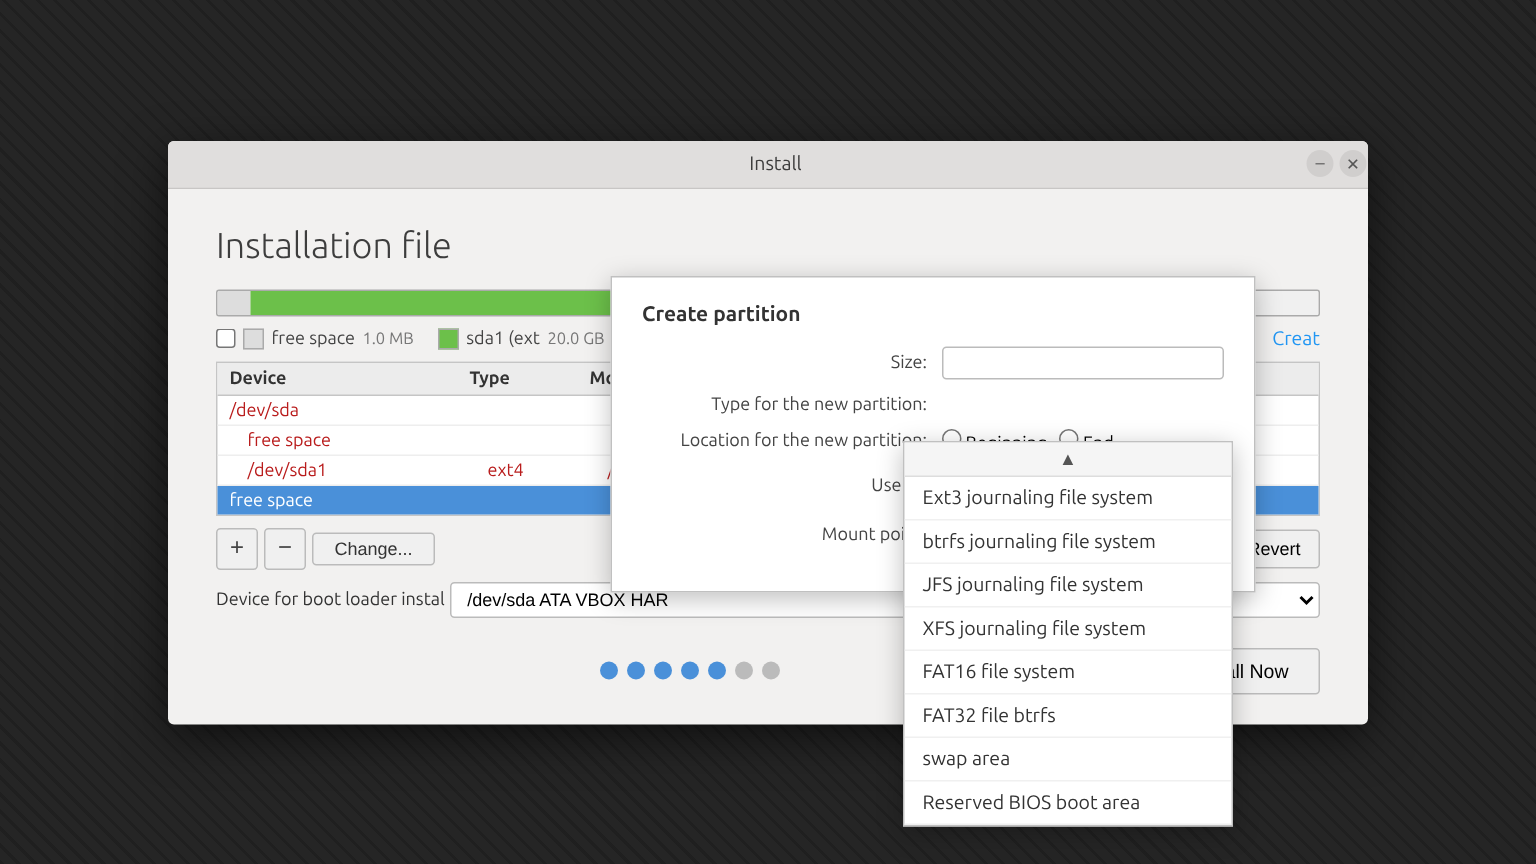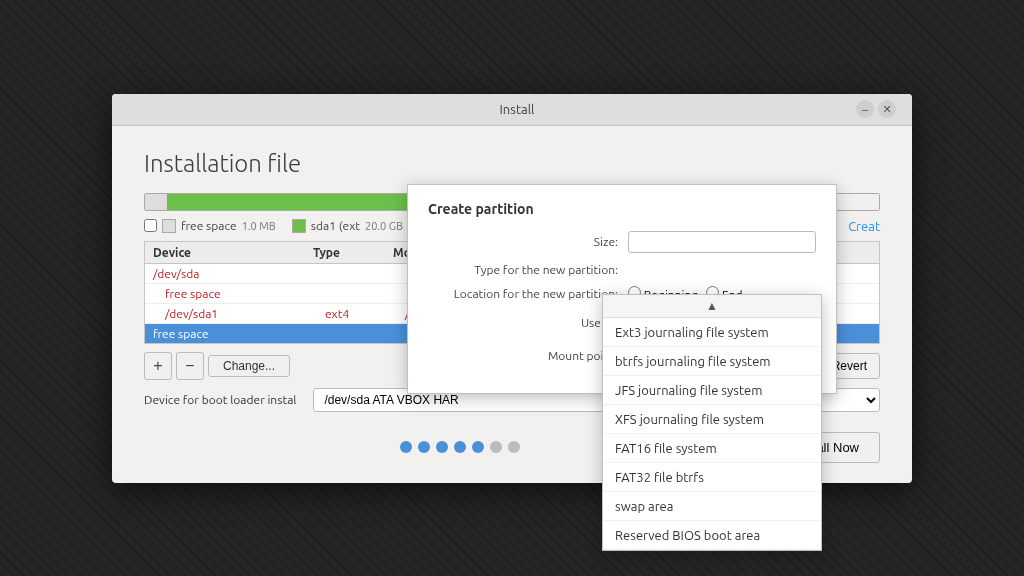--- a/index.html
+++ b/index.html
@@ -34,21 +34,21 @@
       width: 800px;
       background: #f2f1f0;
       border-radius: 4px;
       box-shadow: 0 8px 30px rgba(0,0,0,0.6);
       overflow: visible;
     }
 
     .titlebar {
       background: #e0dedd;
       border-bottom: 1px solid #c8c6c5;
-      padding: 0 16px;
+      padding: 0 1px;
       height: 32px;
       display: flex;
       align-items: center;
       justify-content: space-between;
       border-radius: 4px 4px 0 0;
     }
 
     .titlebar-title {
       flex: 1;
       text-align: center;
@@ -212,21 +212,21 @@
       border-radius: 3px;
       cursor: pointer;
       font-size: 12px;
       color: #333;
     }
 
     
     .boot-loader-row {
       display: flex;
       align-items: center;
-      gap: 17px;
+      gap: 4px;
       margin-bottom: 10px;
     }
 
     .boot-loader-label {
       font-size: 12px;
       color: #333;
       white-space: nowrap;
     }
 
     .boot-loader-select {

